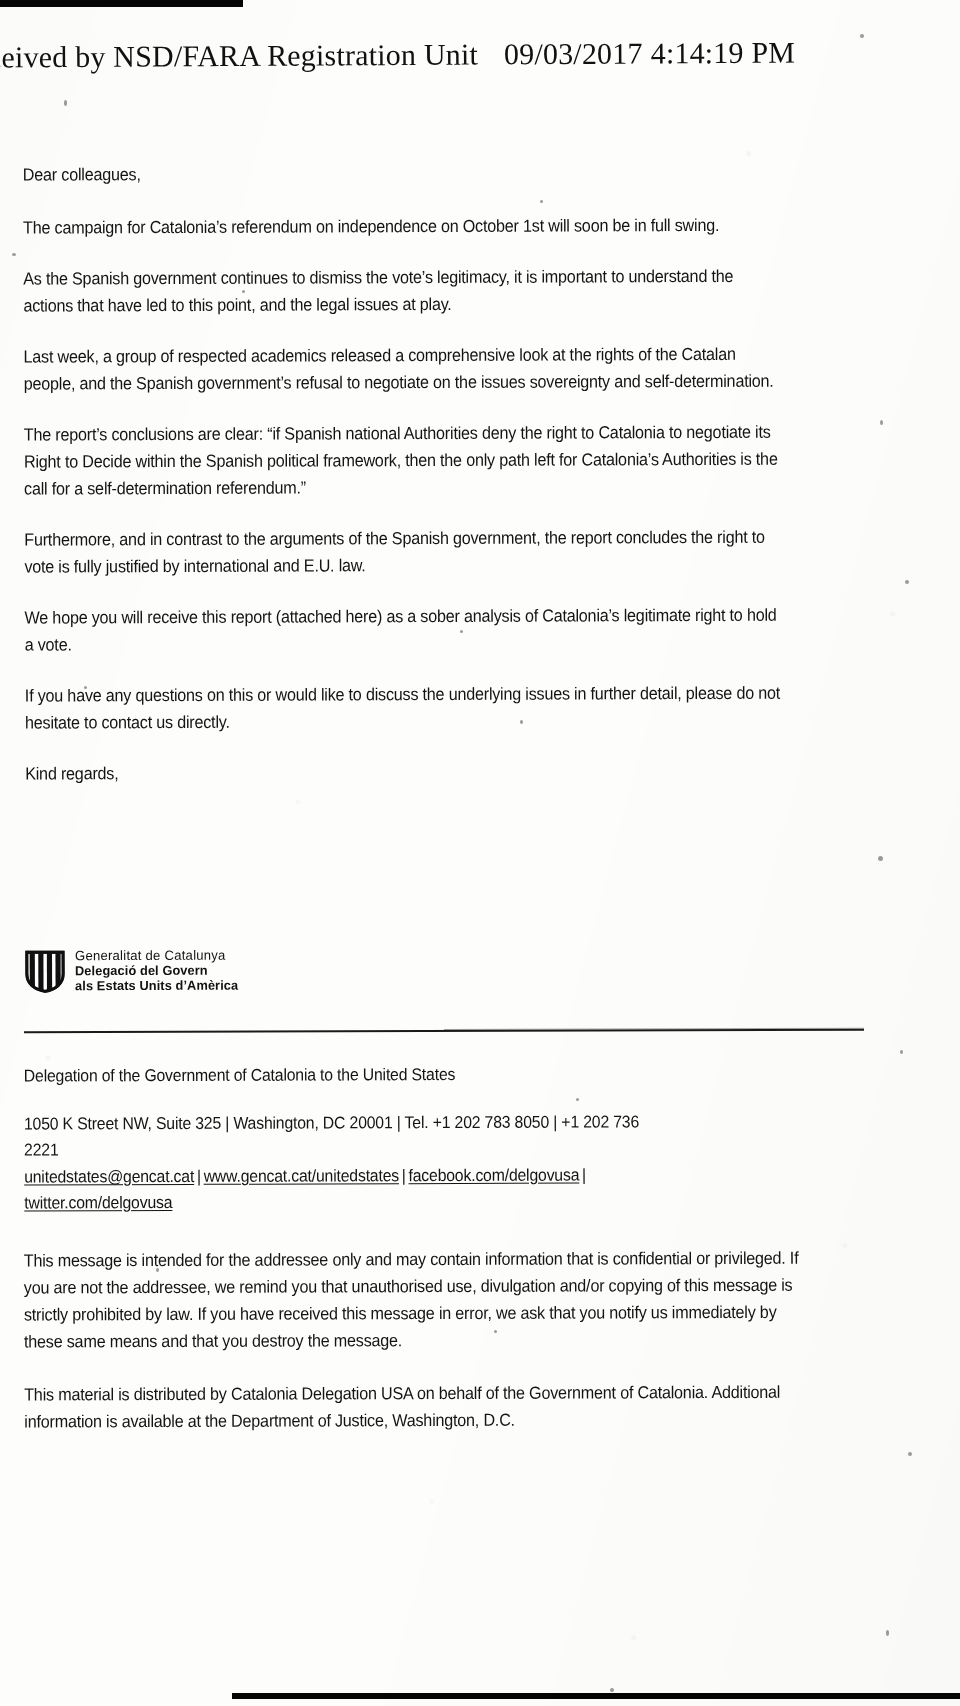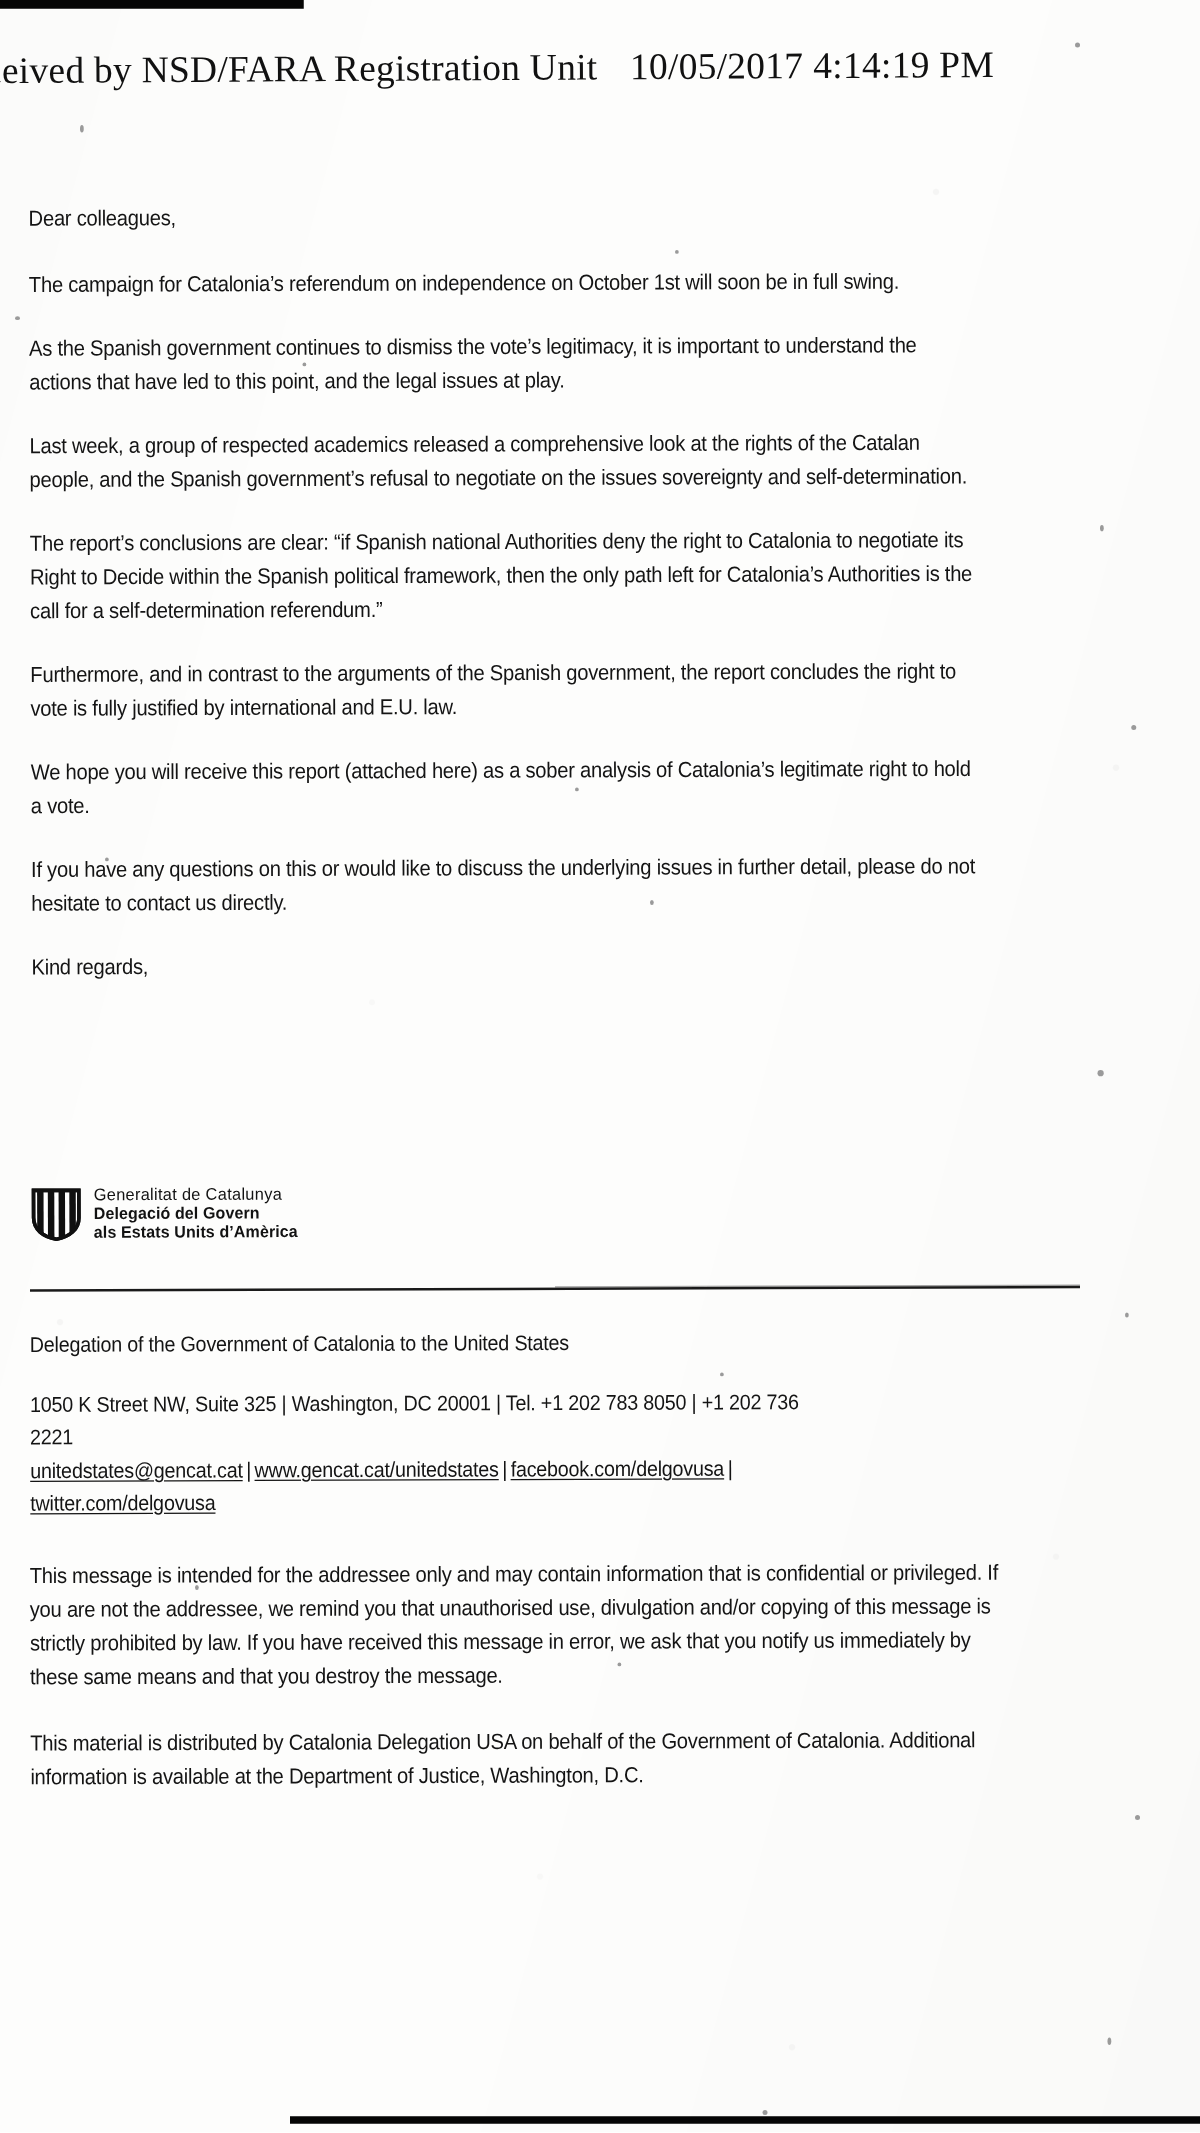--- a/index.html
+++ b/index.html
@@ -194,21 +194,21 @@
 <body>
 
 <div id="page">
 
   <div id="scan-noise"></div>
 
   <div class="edge-bar" id="top-bar"></div>
   <div class="edge-bar" id="bottom-bar"></div>
 
   <div id="fara-stamp">
-    <span>ceived by NSD/FARA Registration Unit</span><span class="stamp-date">10/05/2017</span><span class="stamp-time">4:14:19 PM</span>
+    <span>ceived by NSD/FARA Registration Unit</span><span class="stamp-date">09/03/2017</span><span class="stamp-time">4:14:19 PM</span>
   </div>
 
   <div id="letter">
     <p class="para" id="salutation">Dear colleagues,</p>
     <p class="para">The campaign for Catalonia’s referendum on independence on October 1st will soon be in full swing.</p>
     <p class="para">As the Spanish government continues to dismiss the vote’s legitimacy, it is important to understand the actions that have led to this point, and the legal issues at play.</p>
     <p class="para">Last week, a group of respected academics released a comprehensive look at the rights of the Catalan people, and the Spanish government’s refusal to negotiate on the issues sovereignty and self-determination.</p>
     <p class="para">The report’s conclusions are clear: “if Spanish national Authorities deny the right to Catalonia to negotiate its Right to Decide within the Spanish political framework, then the only path left for Catalonia’s Authorities is the call for a self-determination referendum.”</p>
     <p class="para">Furthermore, and in contrast to the arguments of the Spanish government, the report concludes the right to vote is fully justified by international and E.U. law.</p>
     <p class="para">We hope you will receive this report (attached here) as a sober analysis of Catalonia’s legitimate right to hold a vote.</p>

